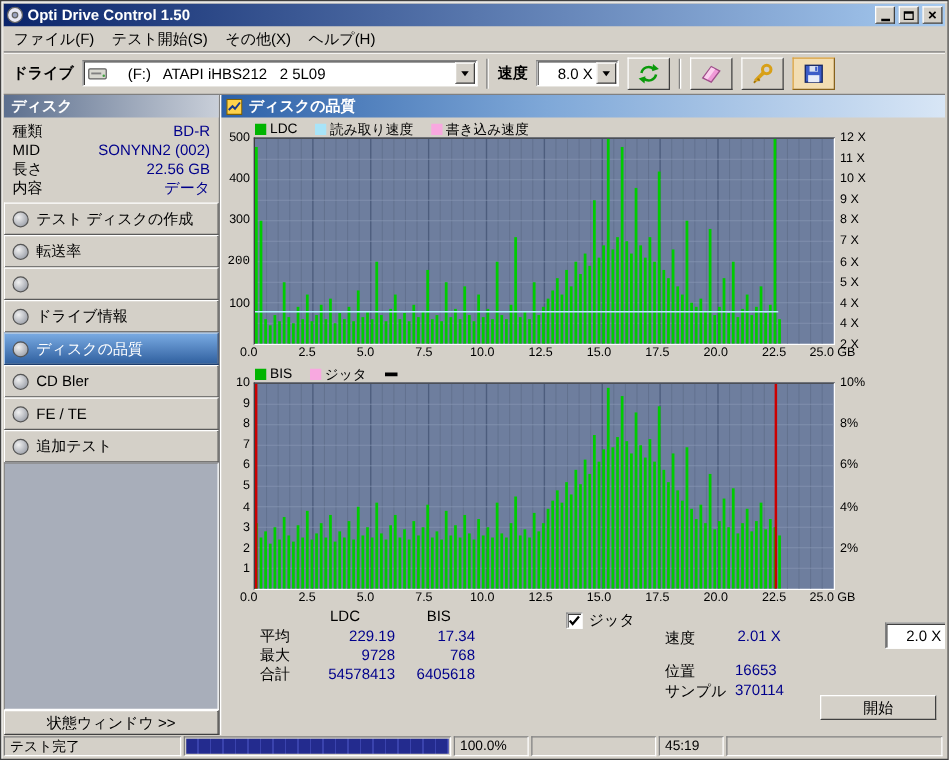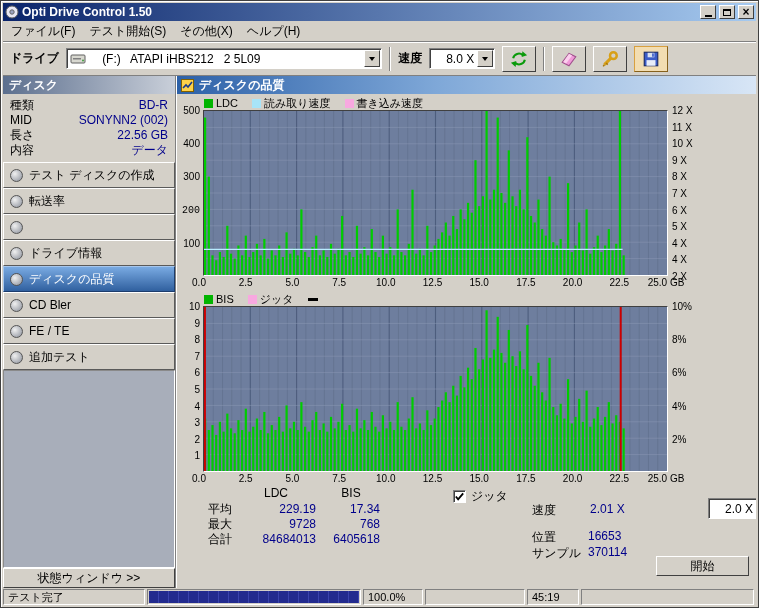--- a/index.html
+++ b/index.html
@@ -697,21 +697,21 @@
         <div class="stat-grid">
           <span class="sh c1 r0">LDC</span>
           <span class="sh c2 r0">BIS</span>
           <span class="sl r1">平均</span>
           <span class="c1 r1 navy">229.19</span>
           <span class="c2 r1 navy">17.34</span>
           <span class="sl r2">最大</span>
           <span class="c1 r2 navy">9728</span>
           <span class="c2 r2 navy">768</span>
           <span class="sl r3">合計</span>
-          <span class="c1 r3 navy">84684013</span>
+          <span class="c1 r3 navy">54578413</span>
           <span class="c2 r3 navy">6405618</span>
         </div>
 
         <div class="abs jitter-group" style="left:273px;top:2px;">
           <span class="checkbox">
             <svg width="11" height="11" viewBox="0 0 12 12" id="jitter-check-mark" style="display: block;">
               <path d="M2 6 L4.5 9 L10 2.5" fill="none" stroke="#000" stroke-width="2"></path>
             </svg>
           </span>
           <span>ジッタ</span>

